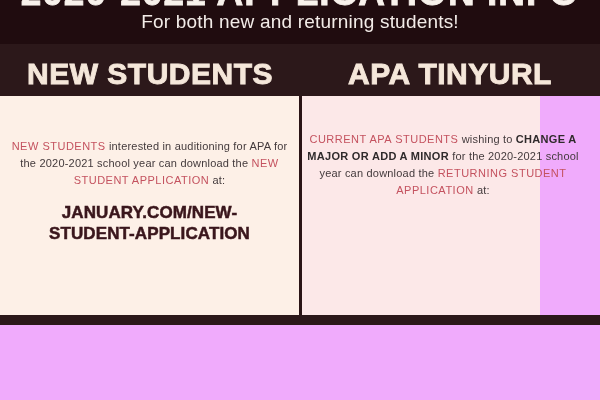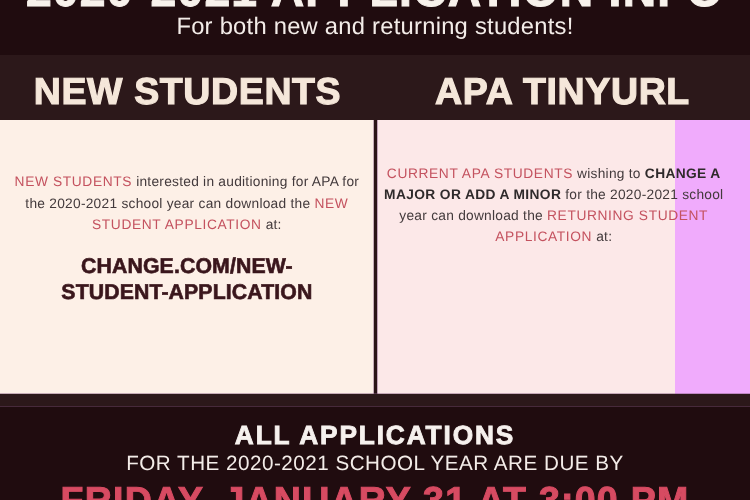--- a/index.html
+++ b/index.html
@@ -110,32 +110,27 @@
 
   <div class="colband">
     <div class="colhead">NEW STUDENTS</div>
     <div class="colhead">APA TINYURL</div>
   </div>
 
   <div class="panels">
 
     <section class="panel panel-new">
       <p class="body-text"><span class="accent">NEW STUDENTS</span><span> interested in auditioning for APA for the 2020-2021 school year can download the </span><span class="accent">NEW STUDENT APPLICATION</span><span> at:</span></p>
-      <div class="url">CHANGE.COM/NEW-STUDENT-APPLICATION</div>
+      <div class="url">JANUARY.COM/NEW-STUDENT-APPLICATION</div>
     </section>
 
     <div class="divider"></div>
 
     <section class="panel panel-apa">
       <p class="body-text"><span class="accent">CURRENT APA STUDENTS</span><span> wishing to </span><span class="strong-dark">CHANGE A MAJOR OR ADD A MINOR</span><span> for the 2020-2021 school year can download the </span><span class="accent">RETURNING STUDENT APPLICATION</span><span> at:</span></p>
     </section>
 
   </div>
 
   <div class="strip"></div>
 
-  <footer class="footer">
-    <div class="footer-heading">ALL APPLICATIONS</div>
-    <div class="footer-sub">FOR THE 2020-2021 SCHOOL YEAR ARE DUE BY</div>
-    <div class="footer-deadline">FRIDAY, JANUARY 31 AT 3:00 PM</div>
-  </footer>
 
 </div>
 
 </body></html>

